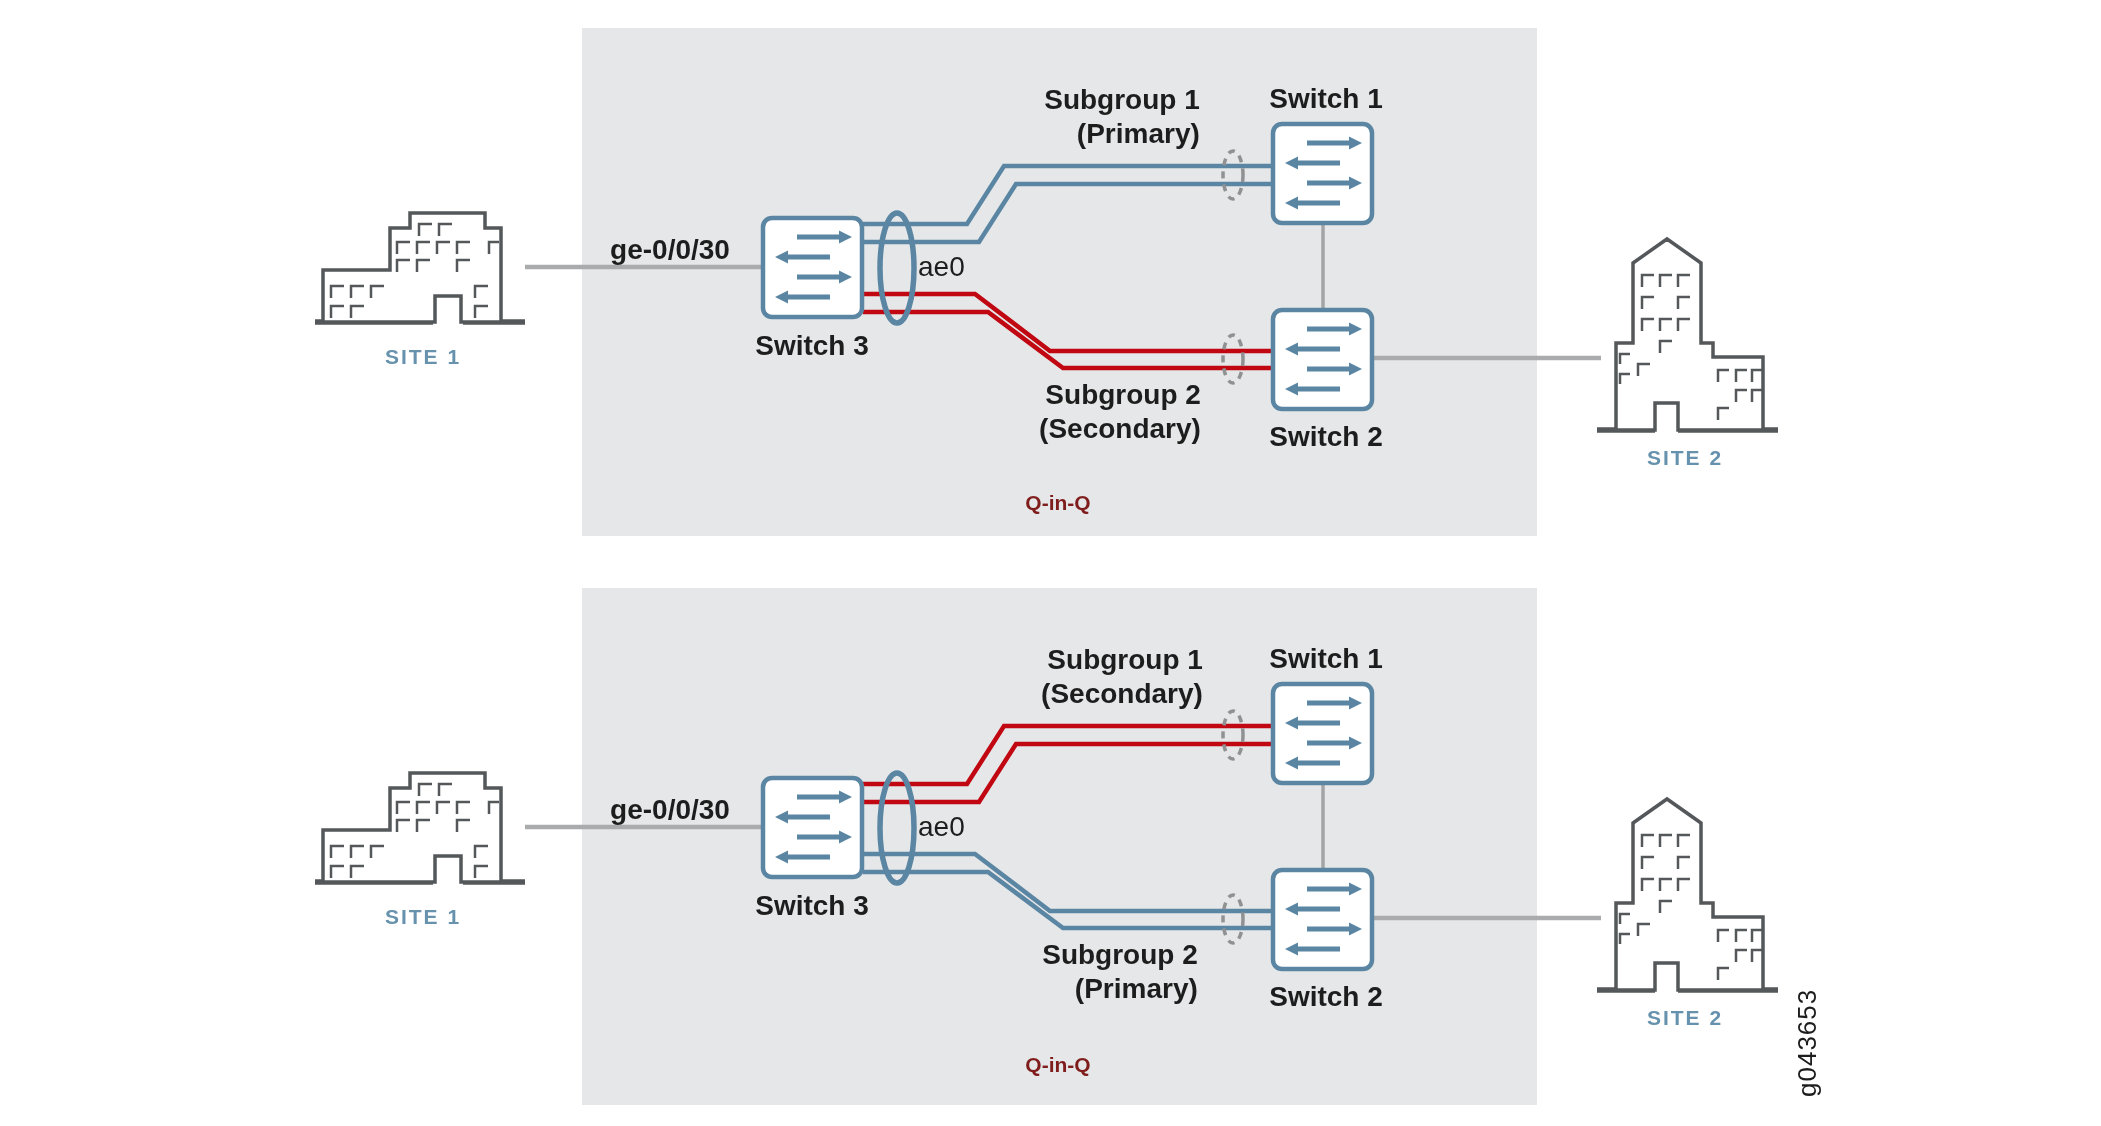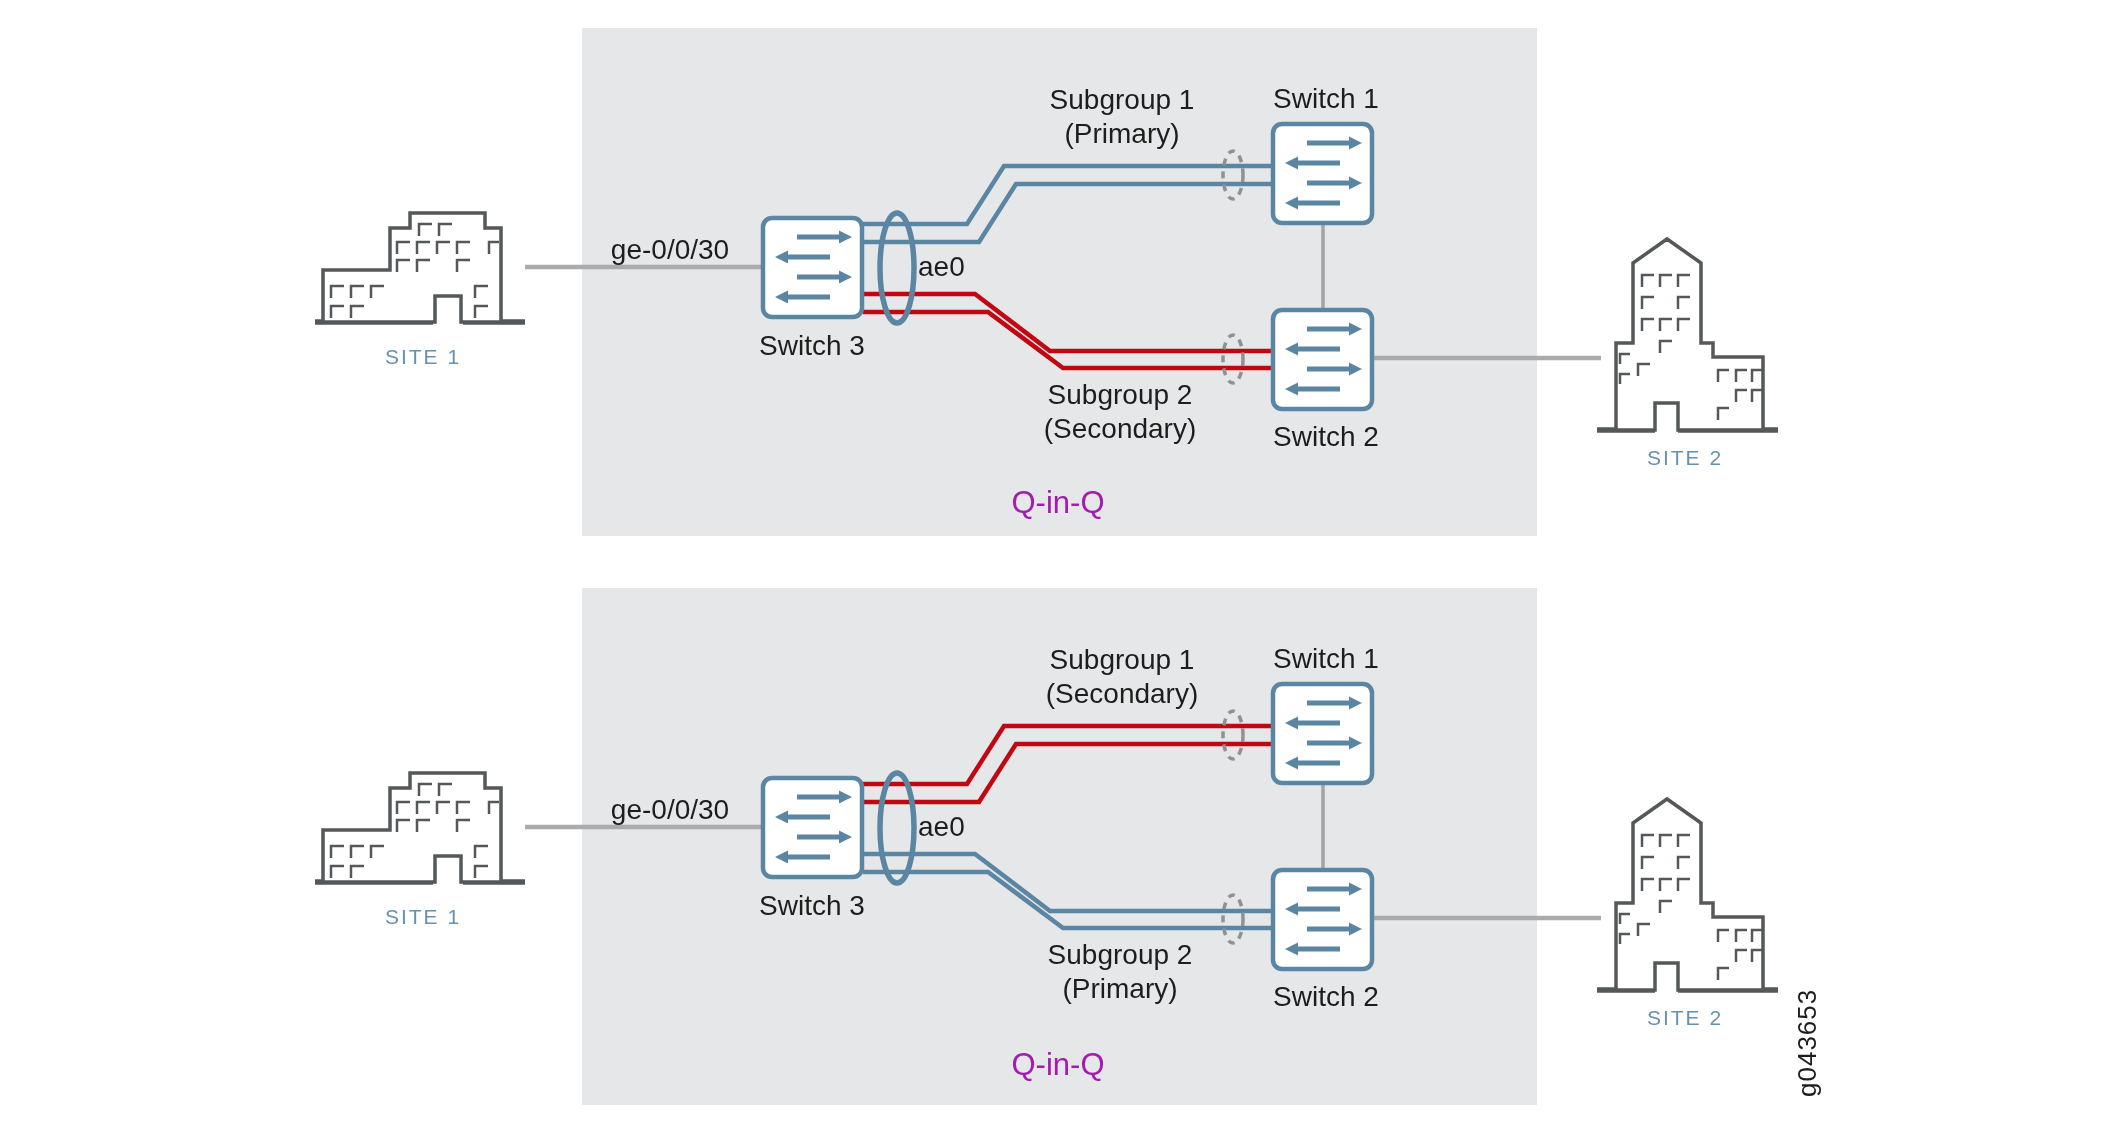--- a/index.html
+++ b/index.html
@@ -7,23 +7,23 @@
          font-family:"Liberation Sans",sans-serif;color:#1d1d1d;}
   .panel{position:absolute;left:0;width:2101px;height:520px;}
   #panel-top{top:28px;}
   #panel-bottom{top:588px;}
   .gray-box{position:absolute;left:582px;top:0;width:955px;background:#e6e7e8;}
   #panel-top .gray-box{height:508px;}
   #panel-bottom .gray-box{height:517px;}
   svg.links{position:absolute;left:0;top:0;width:2101px;height:520px;}
   svg.icon{position:absolute;}
   .lbl{position:absolute;white-space:nowrap;font-size:28px;line-height:33px;color:#1d1d1d;}
-  .ctr{transform:translateX(-50%);text-align:center;}
+  .ctr{transform:translateX(-50%);text-align:right;font-weight:bold;}
   .site-lbl{color:#6792ae;letter-spacing:2px;font-size:21px;}
-  .qinq-lbl{color:#a21caf;font-size:31px;}
+  .qinq-lbl{color:#7f1d1d;font-size:21px;}
   .sub-lbl{line-height:34px;}
   #fig-id{position:absolute;left:1792px;top:1097px;transform:rotate(-90deg);
           transform-origin:0 0;font-size:26px;letter-spacing:1px;color:#1d1d1d;white-space:nowrap;}
 </style>
 </head>
 <body>
 
 <svg width="0" height="0" style="position:absolute" aria-hidden="true">
   <defs>
     <symbol id="sym-switch" viewBox="0 0 105 105">

